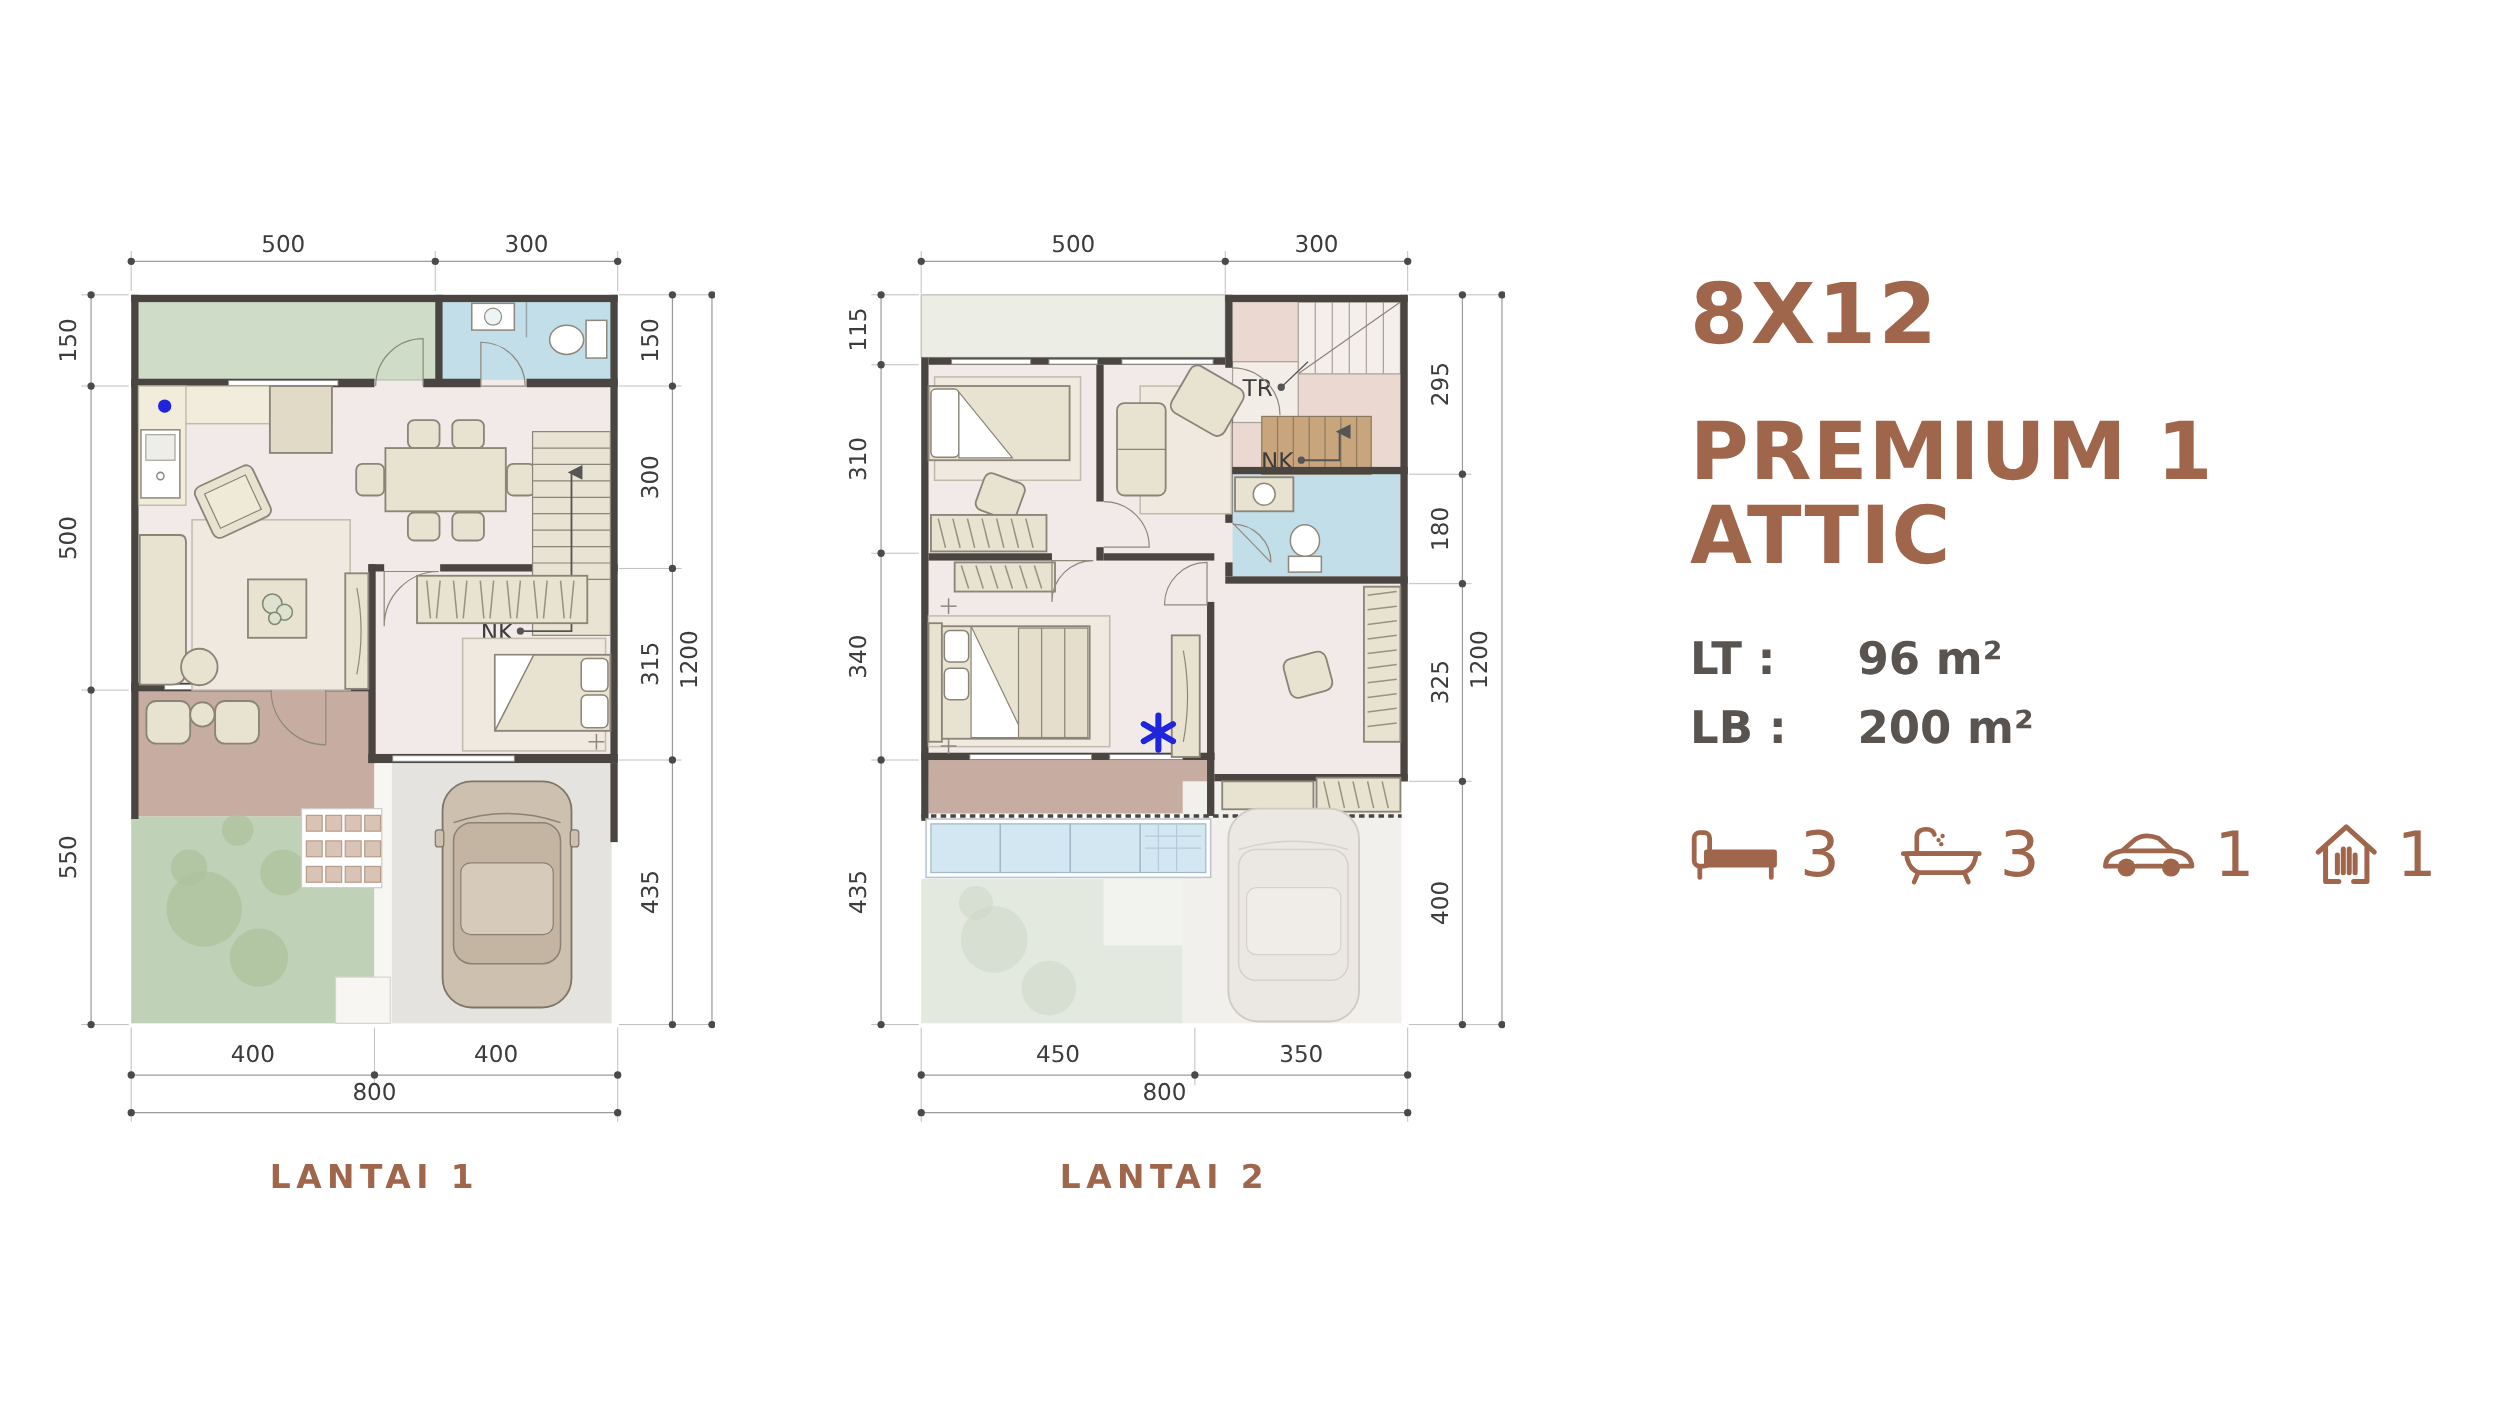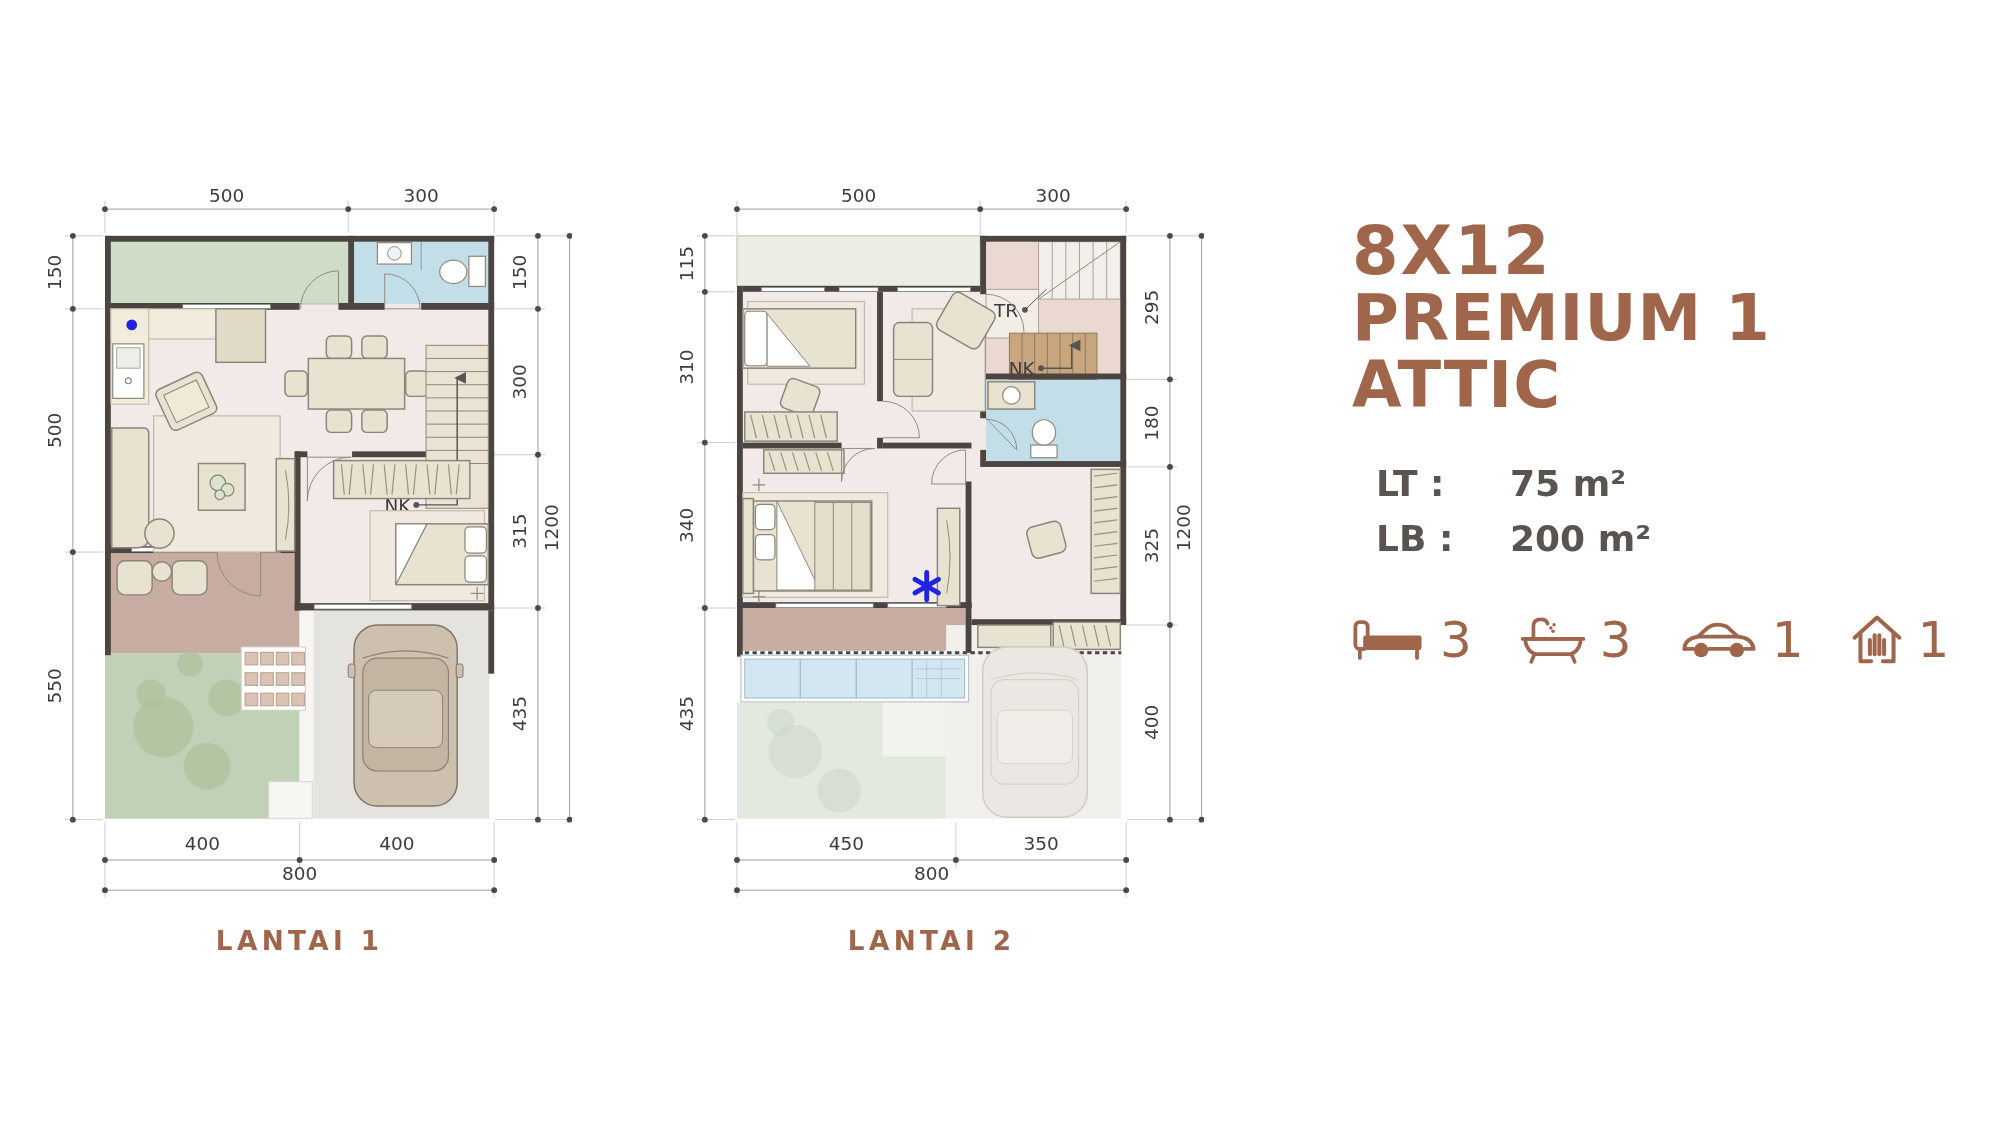--- a/index.html
+++ b/index.html
@@ -34,22 +34,22 @@
   .gbush{fill:#CDD8C6;opacity:.6;}
   .hatch{stroke:#9a927d;stroke-width:2.5;}
   .glass{fill:var(--glass);stroke:#9FB8C4;stroke-width:2;}
   .ghost{fill:#EBE8E3;stroke:#CFCBC2;stroke-width:3;}
   .marker{fill:var(--marker_blue);}
   .ast{stroke:var(--marker_blue);stroke-width:10;stroke-linecap:round;}
 
   
   .info{position:absolute;left:1352px;top:218px;}
   .t1{font-size:67px;font-weight:700;color:var(--accent);line-height:1.0;letter-spacing:2px;}
-  .t2{font-size:64px;font-weight:800;color:var(--accent);line-height:1.05;letter-spacing:1px;}
-  .specs{margin-top:44px;margin-left:24px;}
+  .t2{font-size:64px;font-weight:800;color:var(--accent);line-height:1.05;letter-spacing:1px;margin-top:44px;}
+  .specs{margin-top:44px;}
   .spec-row{display:flex;align-items:baseline;font-size:36px;font-weight:bold;color:var(--text_dark);margin-bottom:14px;}
   .spec-label{width:110px;}
   .spec-value{margin-left:24px;}
   .features{display:flex;align-items:center;gap:48px;margin-top:52px;}
   .feature{display:flex;align-items:center;gap:14px;}
   .feature svg{display:block;}
   .fcount{font-size:50px;font-weight:500;color:var(--accent);}
   .icon-stroke{stroke:var(--accent);fill:none;stroke-width:3.4;stroke-linecap:round;stroke-linejoin:round;}
   .icon-fill{fill:var(--accent);}
 </style>
@@ -600,21 +600,21 @@
   <text class="lantai" x="400" y="1468" text-anchor="middle">LANTAI 2</text>
 </svg>
 
 <div class="info">
   <div class="t1">8X12</div>
   <div class="t2">PREMIUM 1 ATTIC</div>
 
   <div class="specs">
     <div class="spec-row">
       <span class="spec-label">LT :</span>
-      <span class="spec-value">75 m²</span>
+      <span class="spec-value">96 m²</span>
     </div>
     <div class="spec-row">
       <span class="spec-label">LB :</span>
       <span class="spec-value">200 m²</span>
     </div>
   </div>
 
   <div class="features">
     <div class="feature">
       <svg width="74" height="44" viewBox="0 0 66 38">

